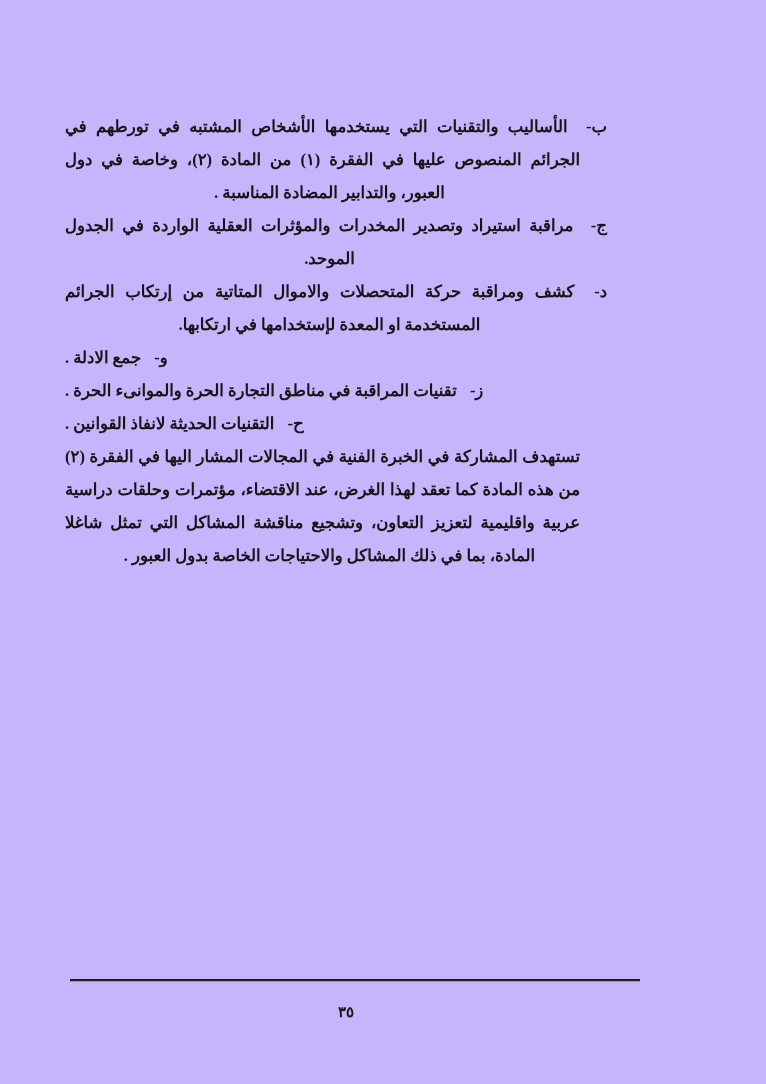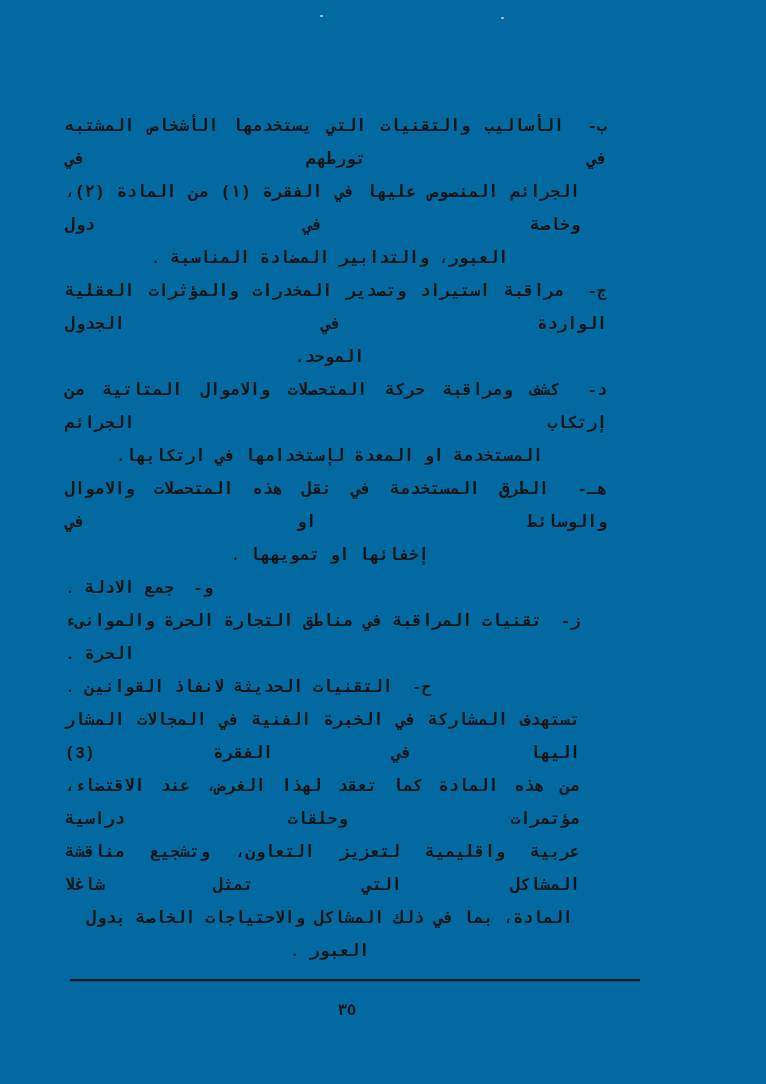--- a/index.html
+++ b/index.html
@@ -1,21 +1,21 @@
 <!DOCTYPE html>
 <html lang="ar"><head>
 <meta charset="utf-8">
 <style>
   html, body { margin: 0; padding: 0; background: #ffffff; }
   .page {
     position: relative;
     width: 766px;
     height: 1084px;
-    background: #0369a1;
-    font-family: Liberation Mono, monospace;
+    background: #c4b5fd;
+    font-family: Liberation Serif, serif;
     font-weight: bold;
     color: #151515;
     overflow: hidden;
   }
   .content {
     position: absolute;
     top: 110px;
     left: 65px;
     right: 159px; 
     direction: rtl;
@@ -75,34 +75,30 @@
       </div>
       <div class="item">
         <div class="line first"><span class="marker">ج-</span> مراقبة استيراد وتصدير المخدرات والمؤثرات العقلية الواردة في الجدول</div>
         <div class="line last">الموحد.</div>
       </div>
       <div class="item">
         <div class="line first"><span class="marker">د-</span> كشف ومراقبة حركة المتحصلات والاموال المتاتية من إرتكاب الجرائم</div>
         <div class="line last">المستخدمة او المعدة لإستخدامها في ارتكابها.</div>
       </div>
       <div class="item">
-        <div class="line first"><span class="marker">هـ-</span> الطرق المستخدمة في نقل هذه المتحصلات والاموال والوسائط او في</div>
-        <div class="line last">إخفائها او تمويهها .</div>
-      </div>
-      <div class="item">
         <div class="line sub"><span class="marker">و-</span> جمع الادلة .</div>
       </div>
       <div class="item">
         <div class="line sub"><span class="marker">ز-</span> تقنيات المراقبة في مناطق التجارة الحرة والموانىء الحرة .</div>
       </div>
       <div class="item">
         <div class="line sub"><span class="marker">ح-</span> التقنيات الحديثة لانفاذ القوانين .</div>
       </div>
       <div class="item">
-        <div class="line body">تستهدف المشاركة في الخبرة الفنية في المجالات المشار اليها في الفقرة (3)</div>
+        <div class="line body">تستهدف المشاركة في الخبرة الفنية في المجالات المشار اليها في الفقرة (٢)</div>
         <div class="line body">من هذه المادة كما تعقد لهذا الغرض، عند الاقتضاء، مؤتمرات وحلقات دراسية</div>
         <div class="line body">عربية واقليمية لتعزيز التعاون، وتشجيع مناقشة المشاكل التي تمثل شاغلا</div>
         <div class="line last">المادة، بما في ذلك المشاكل والاحتياجات الخاصة بدول العبور .</div>
       </div>
     </div>
 
   <div class="rule"></div>
   <div class="page-number">٣٥</div>
 </div>
 

